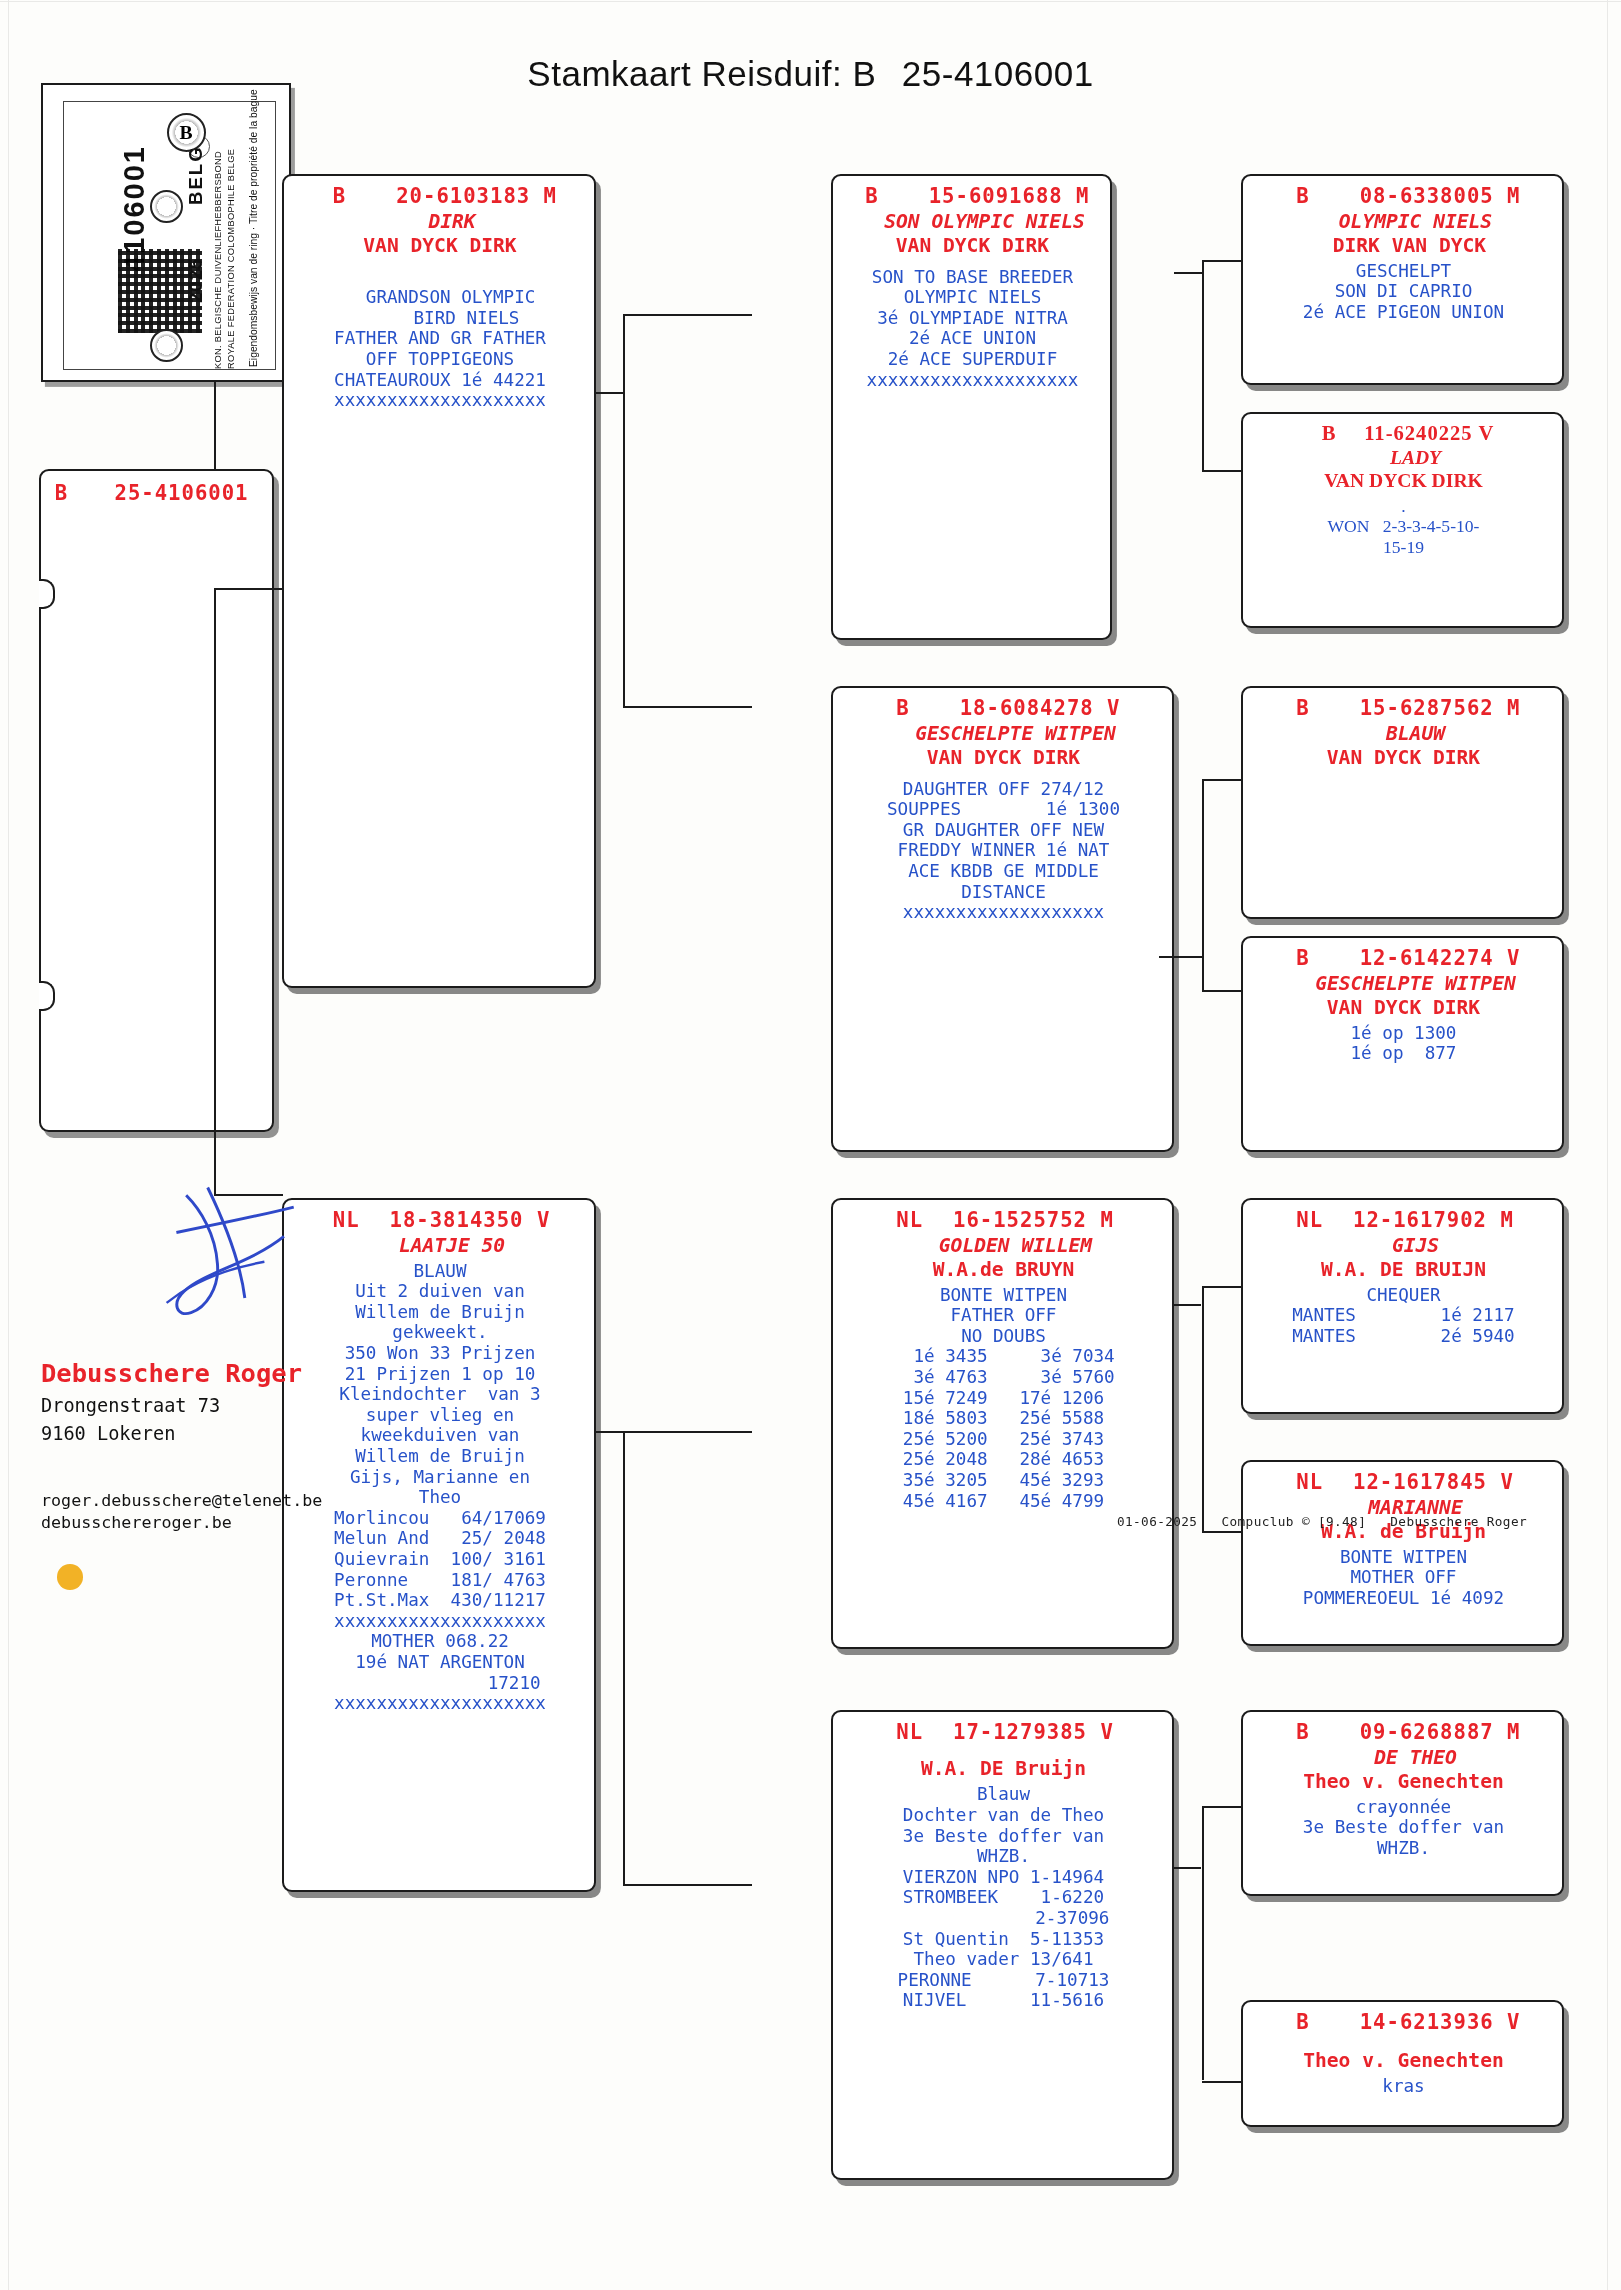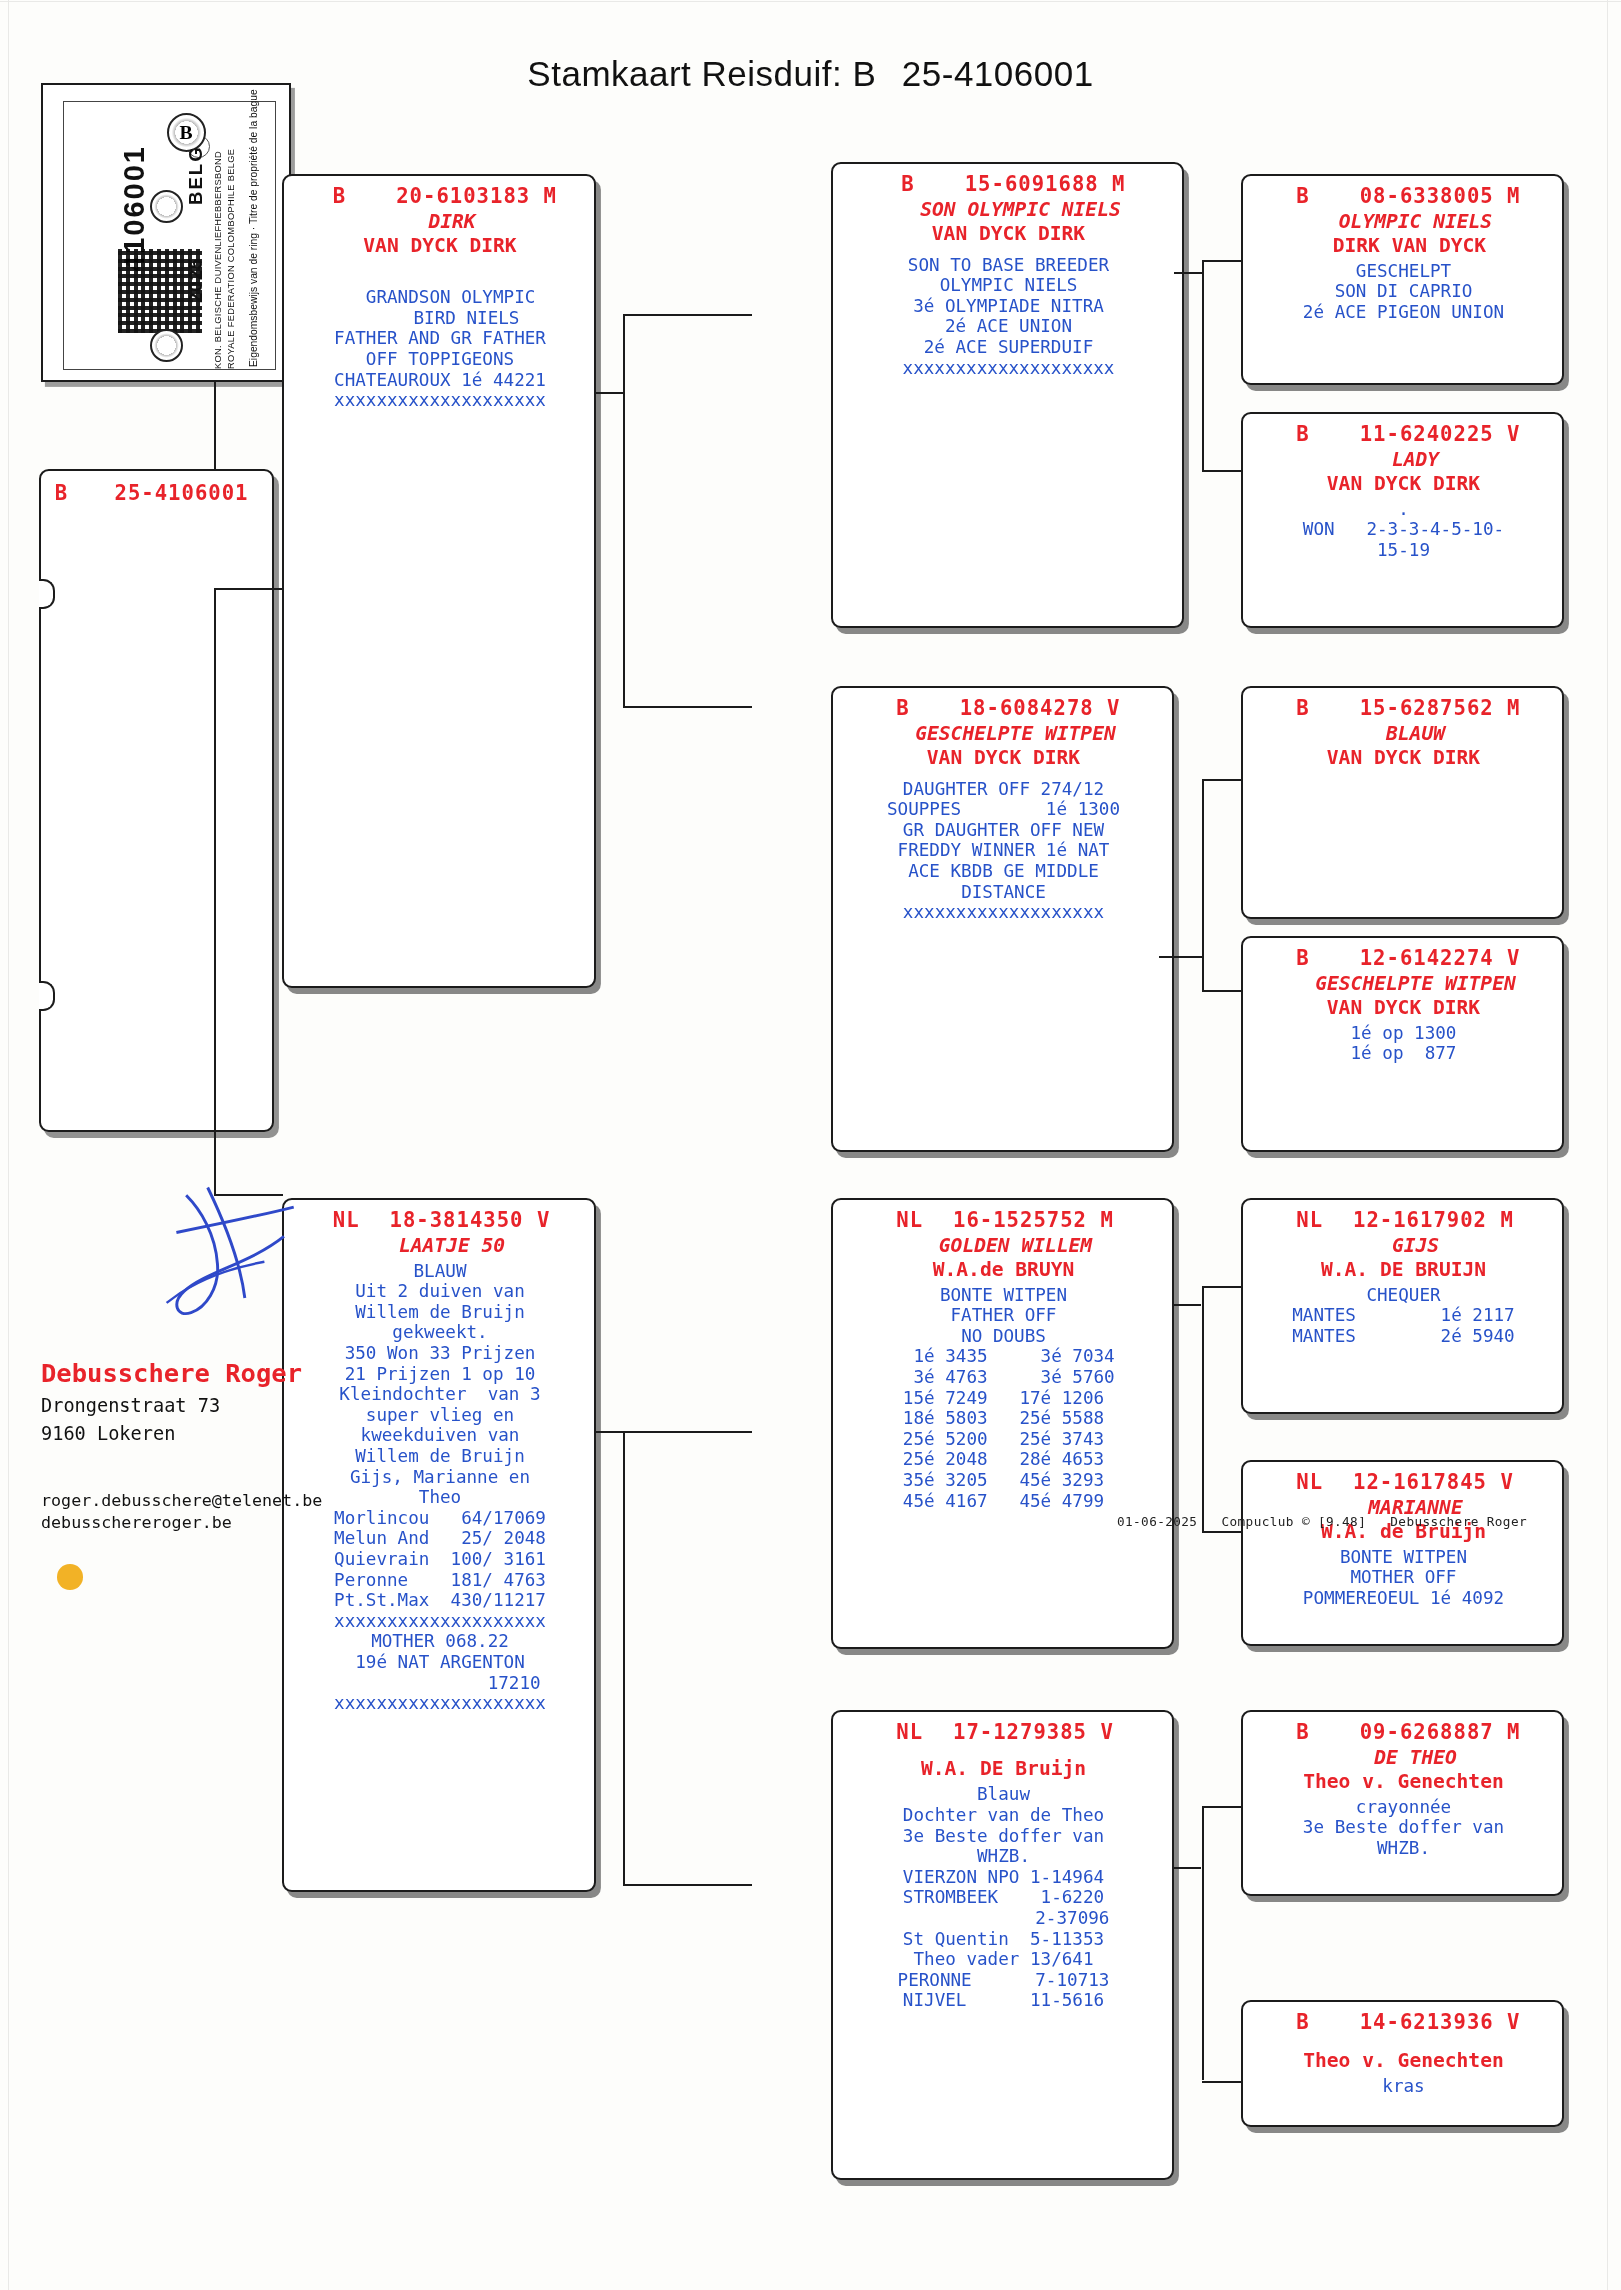--- a/index.html
+++ b/index.html
@@ -269,21 +269,21 @@
 19é NAT ARGENTON
               17210
 xxxxxxxxxxxxxxxxxxxx</div>
   </div>
 
   <div class="ln h" style="left:596px;top:392px;width:29px;"></div>
   <div class="ln v" style="left:623px;top:314px;height:392px;"></div>
   <div class="ln h" style="left:623px;top:314px;width:129px;"></div>
   <div class="ln h" style="left:623px;top:706px;width:129px;"></div>
 
-  <div class="card" style="left:831px;top:162px;width:353px;height:466px;">
+  <div class="card" style="left:831px;top:174px;width:281px;height:466px;">
     <div class="ring"><span class="cc">B</span>   <span>15-6091688</span> <span>M</span></div>
     <div class="name">SON OLYMPIC NIELS</div>
     <div class="owner">VAN DYCK DIRK</div>
     <div class="body">SON TO BASE BREEDER
 OLYMPIC NIELS
 3é OLYMPIADE NITRA
 2é ACE UNION
 2é ACE SUPERDUIF
 xxxxxxxxxxxxxxxxxxxx</div>
   </div>
@@ -360,21 +360,21 @@
 
   <div class="card" style="left:1241px;top:174px;width:323px;height:211px;">
     <div class="ring"><span class="cc">B</span>   <span>08-6338005</span> <span>M</span></div>
     <div class="name">OLYMPIC NIELS</div>
     <div class="owner"> DIRK VAN DYCK</div>
     <div class="body tight">GESCHELPT
 SON DI CAPRIO
 2é ACE PIGEON UNION</div>
   </div>
 
-  <div class="card" style="left:1241px;top:412px;width:323px;height:216px;">
+  <div class="card" style="left:1241px;top:412px;width:323px;height:216px;font-family:Liberation Serif, serif;">
     <div class="ring"><span class="cc">B</span>   <span>11-6240225</span> <span>V</span></div>
     <div class="name">LADY</div>
     <div class="owner">VAN DYCK DIRK</div>
     <div class="body tight">.
 WON   2-3-3-4-5-10-
 15-19</div>
   </div>
 
   <div class="ln h" style="left:1159px;top:956px;width:43px;"></div>
   <div class="ln v" style="left:1202px;top:779px;height:211px;"></div>

